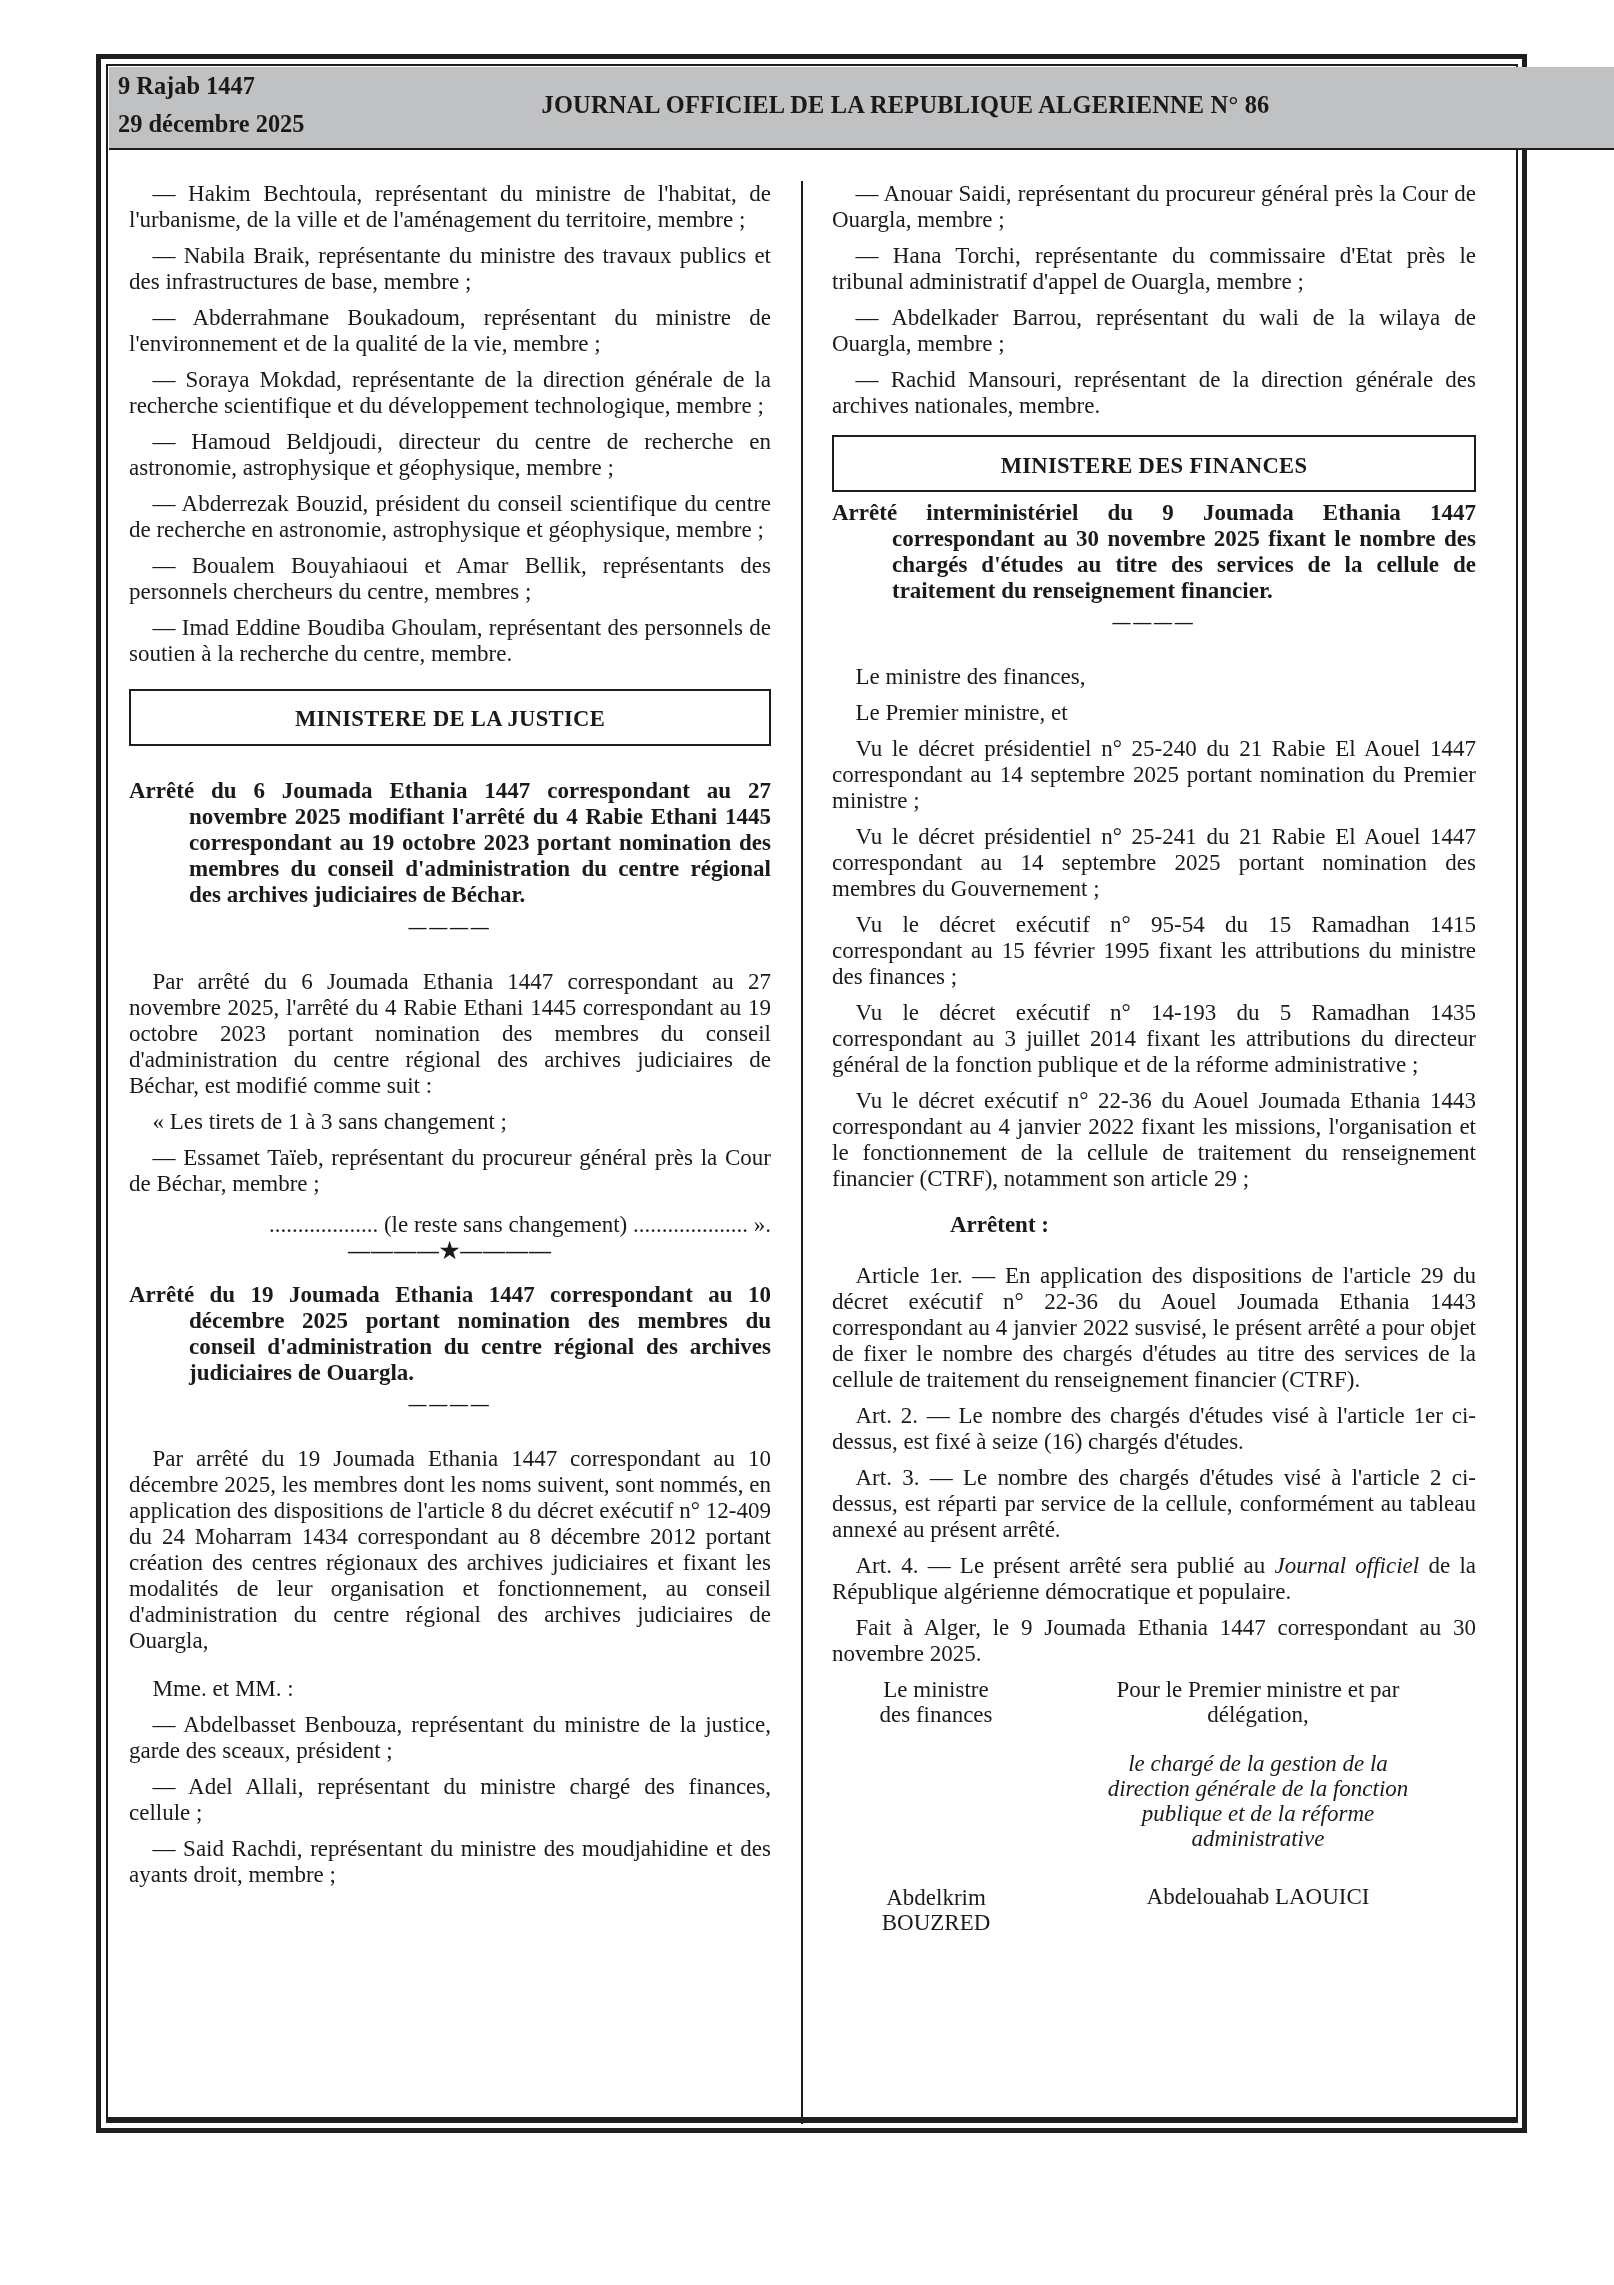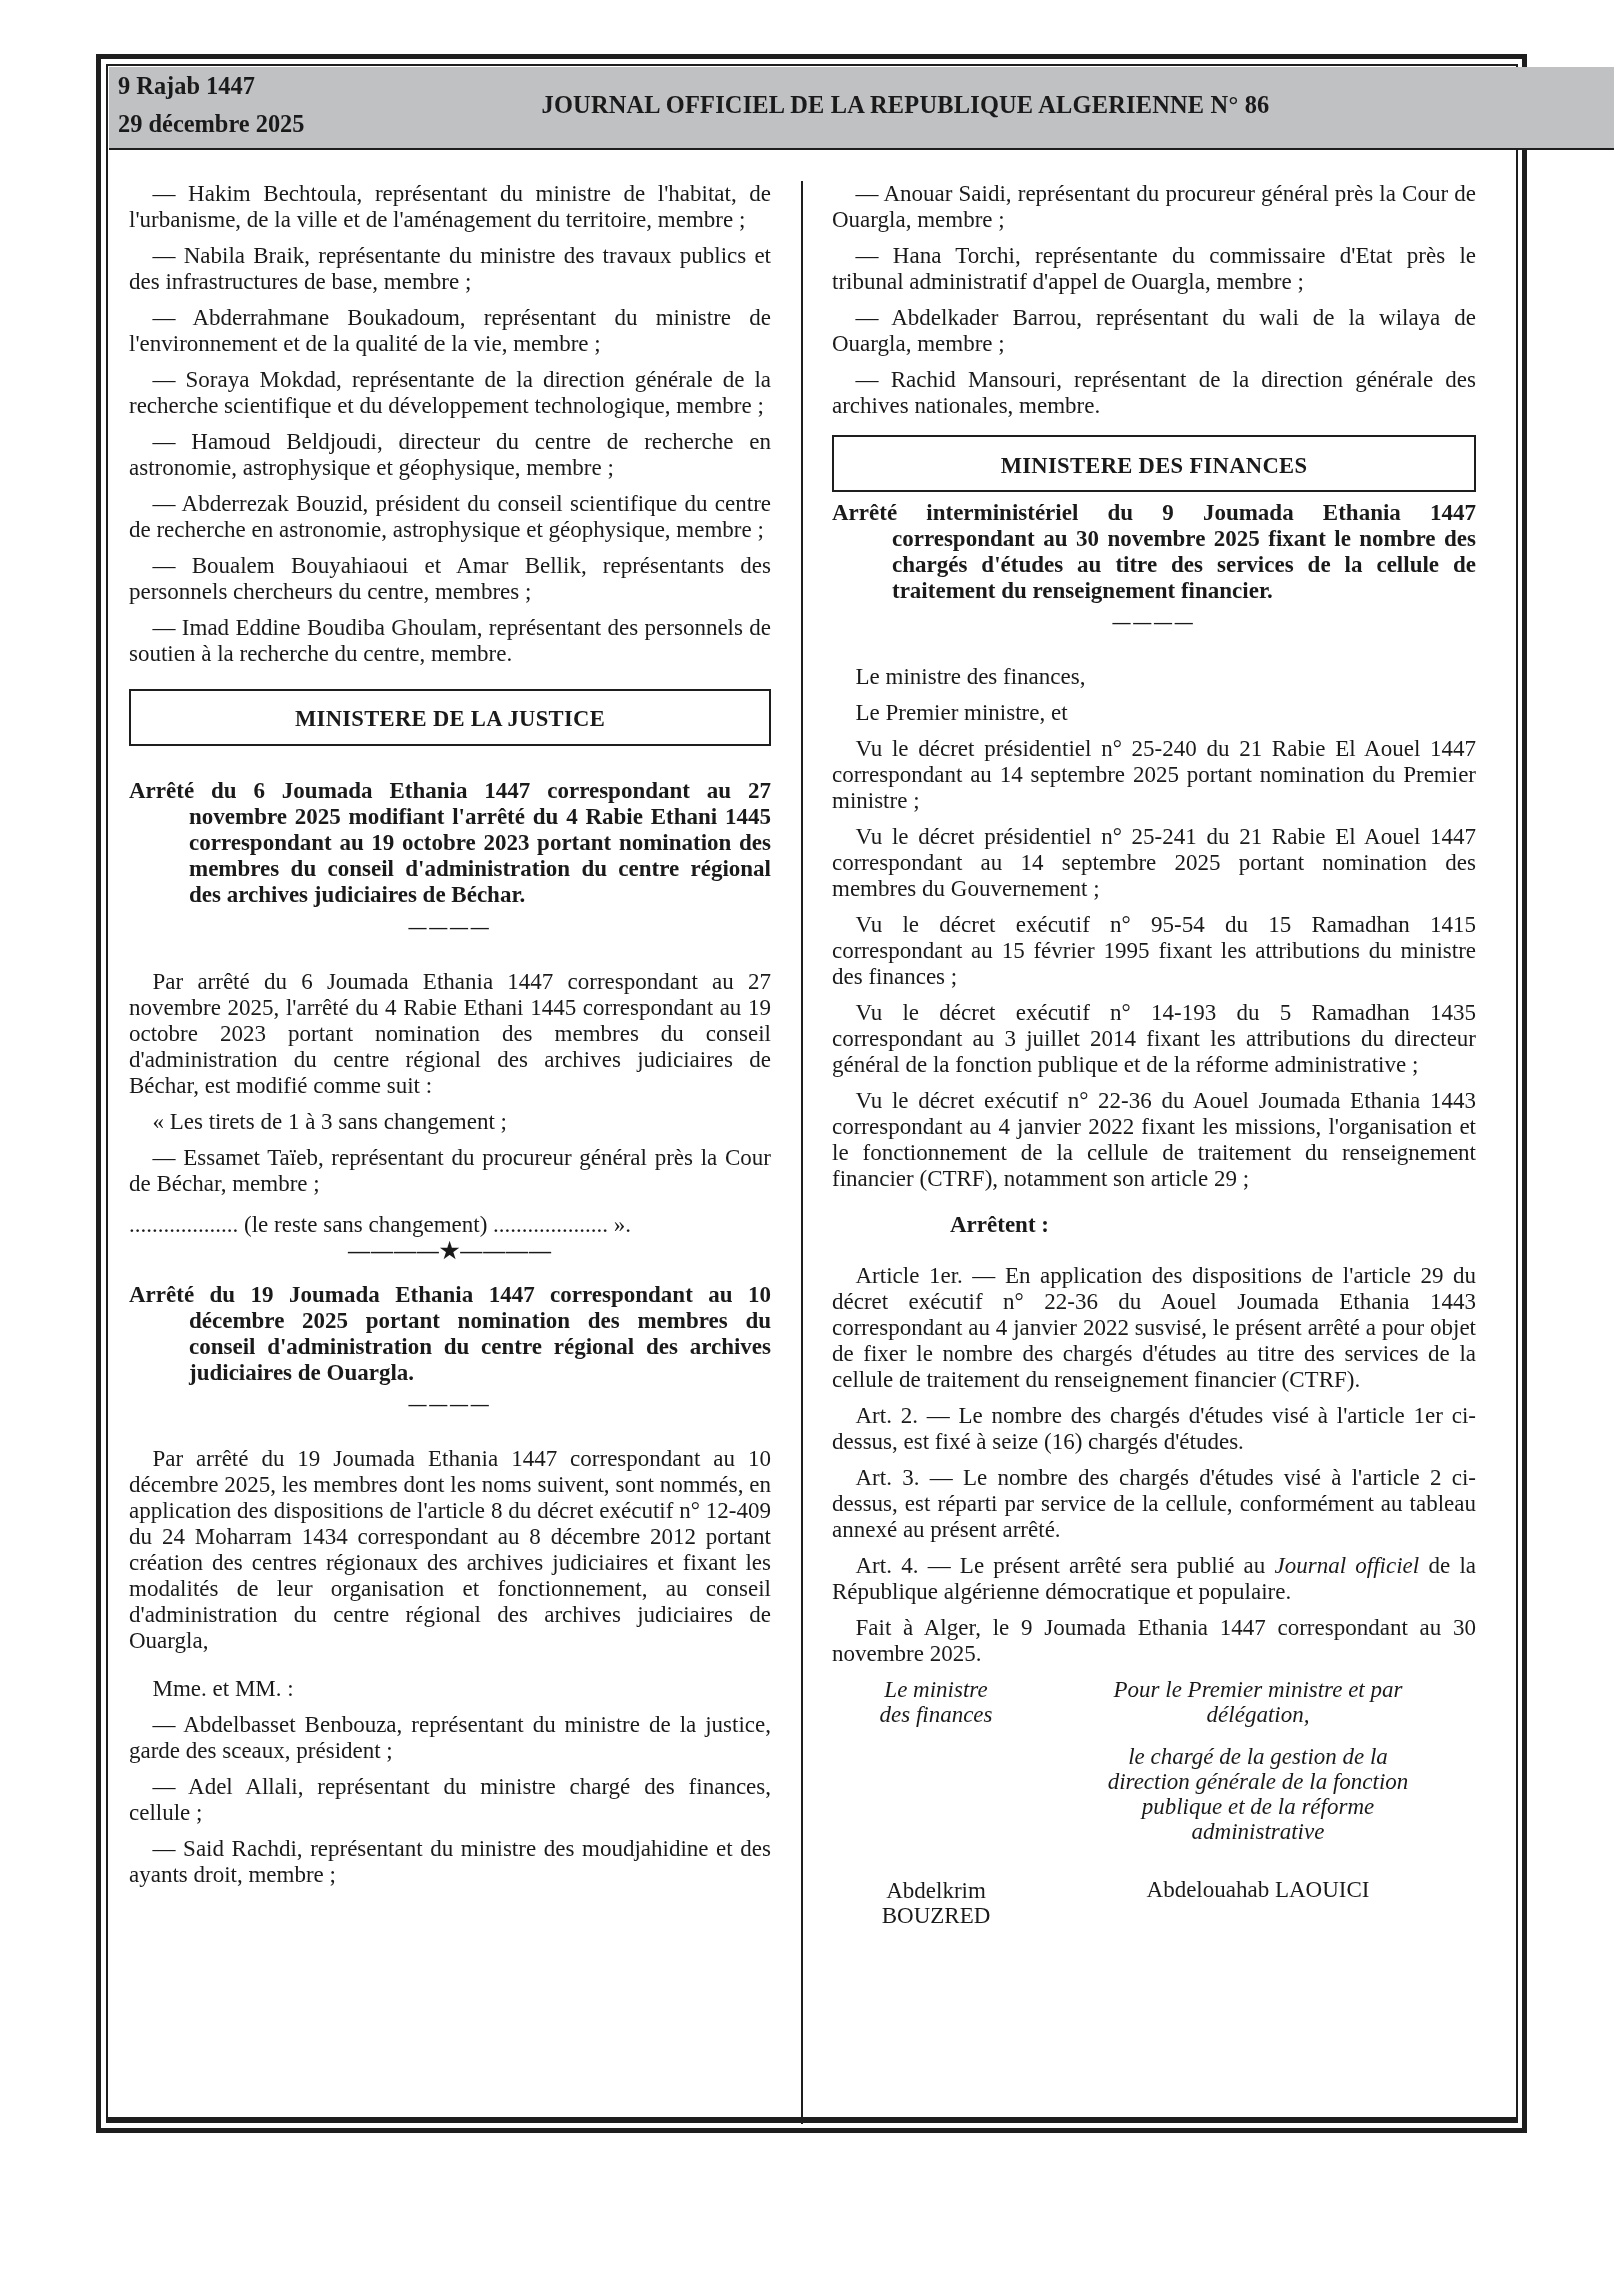--- a/index.html
+++ b/index.html
@@ -37,25 +37,25 @@
       border: 2.7px solid #1e1e1e; text-align: center; font-weight: bold;
       font-size: 22.6px; padding: 15.4px 0 11.8px 0; margin: 22px 0 32px 0;
       letter-spacing: 0.3px;
     }
     .decree-title {
       font-weight: bold; font-size: 23px; line-height: 26px;
       padding-left: 60px; text-indent: -60px; text-align: justify;
     }
     .dash-sep { text-align: center; font-weight: bold; font-size: 18px; letter-spacing: 2.7px; margin: 5.4px 0 29px 0; }
     .star-sep { text-align: center; font-weight: bold; font-size: 22px; letter-spacing: 0.9px; margin: -3.6px 0 18px 0; }
-    .dots-line { text-align: left; margin-bottom: 3.6px; margin-top: 15px; }
+    .dots-line { text-align: right; margin-bottom: 3.6px; margin-top: 15px; }
     .arretent { font-weight: bold; padding-left: 118px; margin: 20px 0 25px 0; }
 
     .sig-grid { display: grid; grid-template-columns: 208px 1fr; margin-top: 5.4px; text-align: center; line-height: 25px; }
-    .sig-left-title, .sig-right-title { margin-bottom: 17px; font-style: italic; }
+    .sig-left-title, .sig-right-title { margin-bottom: 24px; }
     .sig-italic { font-style: italic; }
     .sig-name-left { margin-top: 7.2px; }
     .sig-name-right { margin-top: 33px; }
     em { font-style: italic; }
   </style>
 </head>
 <body>
 
 <div class="frame-outer"></div>
 <div class="frame-inner"></div>

